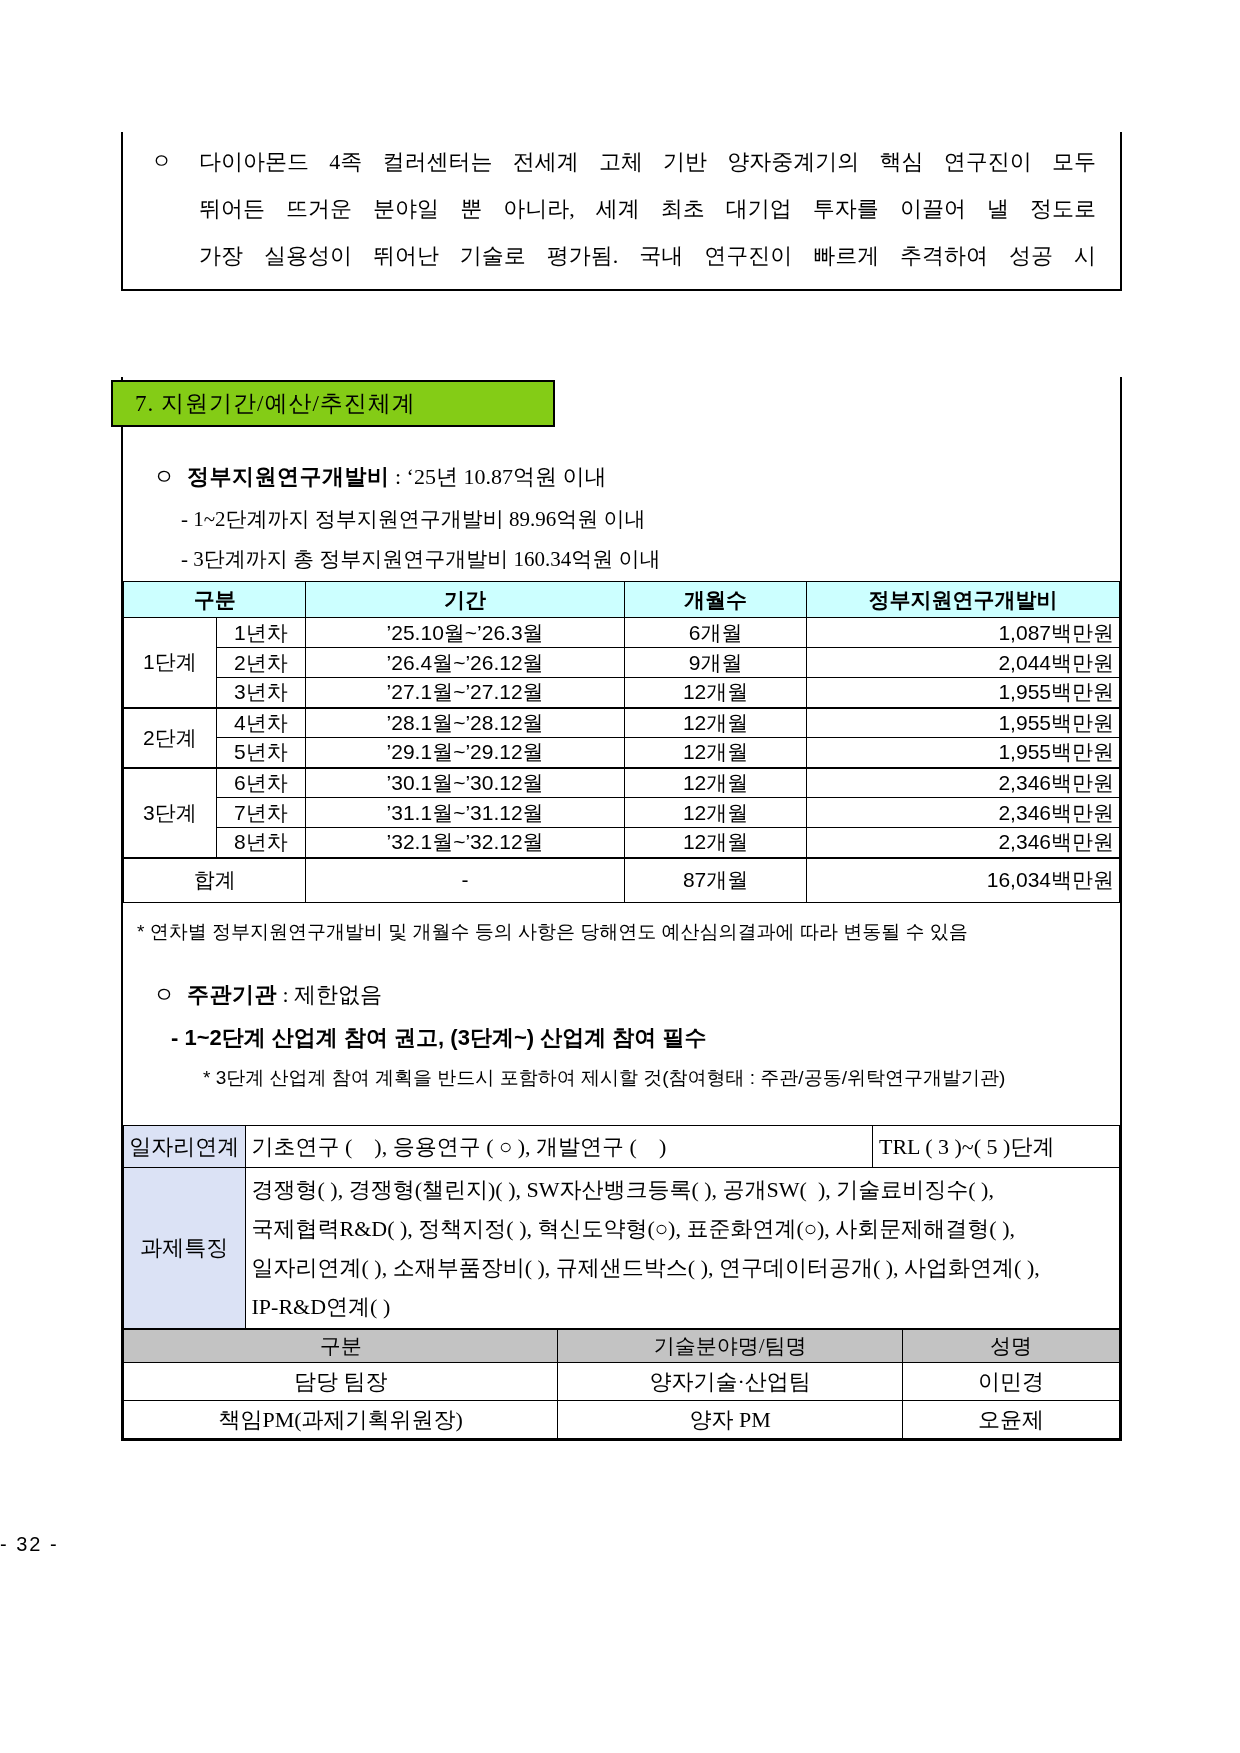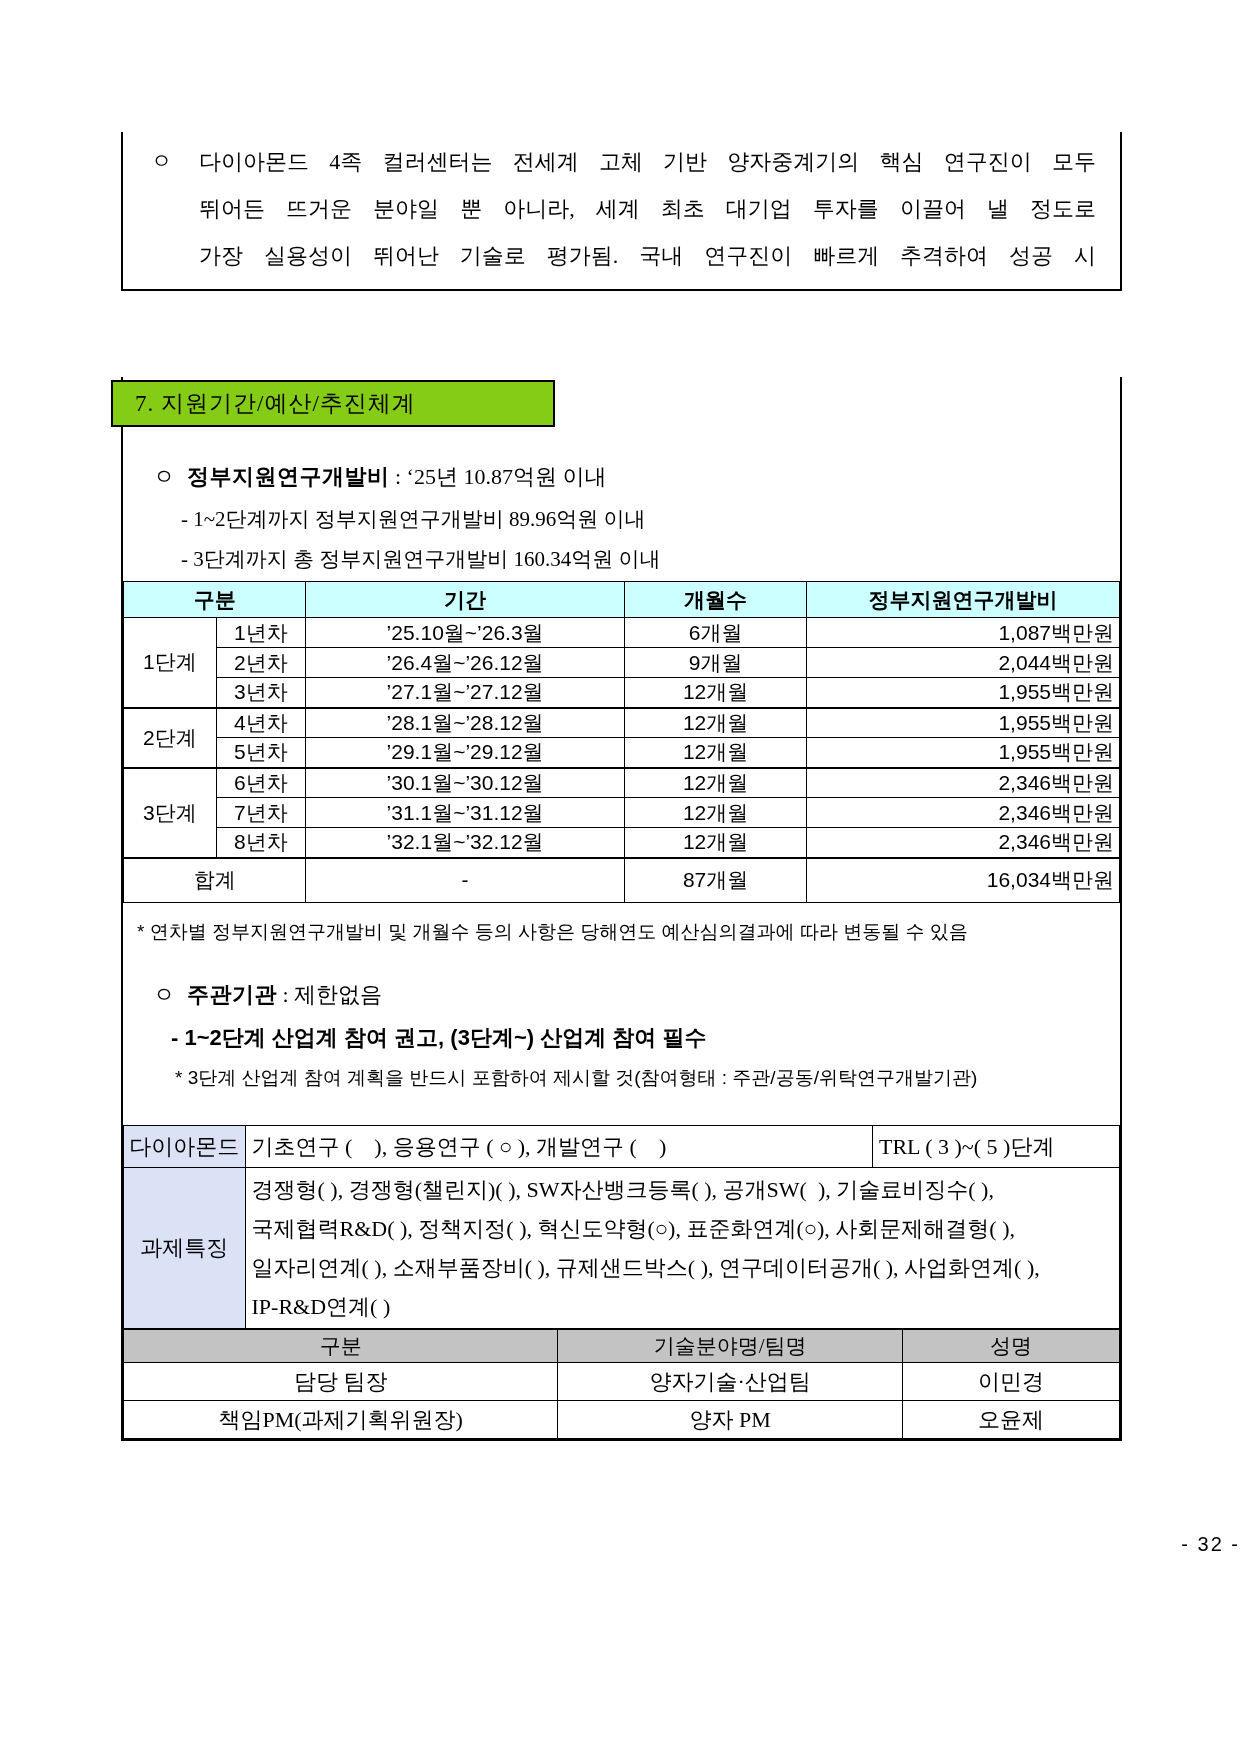--- a/index.html
+++ b/index.html
@@ -61,37 +61,37 @@
   .budget td.amount { text-align: right; padding-right: 5px; }
   .budget tr.group-start td { border-top: 2.5px solid #000; }
   .budget tr.total-row td { border-top: 2.5px solid #000; height: 45px; }
 
   .footnote { margin: 12px 6px 12px 14px; font-size: 19px; line-height: 34px;
               font-family: "Liberation Sans", "DejaVu Sans", sans-serif; }
 
   .b-host { margin-top: 24px; }
   .bold-dash { margin-left: 48px; font-size: 22px; line-height: 42px; font-weight: bold;
                font-family: "Liberation Sans", "DejaVu Sans", sans-serif; }
-  .note2 { margin-left: 52px; font-size: 19px; line-height: 38px;
+  .note2 { margin-left: 80px; font-size: 19px; line-height: 38px;
            font-family: "Liberation Sans", "DejaVu Sans", sans-serif; }
 
   
   .type-table { margin-top: 28px; }
   .type-table td { border: 1.5px solid #000; font-size: 22px; padding: 2px 6px; }
   .type-table td.lbl { background: #dbe2f5; text-align: center; padding: 0; }
   .type-table .row1 td { height: 42px; }
   .type-table td.pre { white-space: pre-wrap; }
   .feature-line { line-height: 39px; white-space: pre-wrap; }
 
   
   .pm-table td { border: 1.5px solid #000; font-size: 22px; text-align: center; }
   .pm-table tr.head td { background: #c3c3c3; height: 33px; font-size: 21px; }
   .pm-table tr.body td { height: 38px; }
 
-  .page-number { margin-top: 92px; text-align: right; font-size: 20px;
+  .page-number { margin-top: 92px; text-align: left; font-size: 20px;
                  font-family: "Liberation Sans", "DejaVu Sans", sans-serif; letter-spacing: 2px; }
 </style>
 </head>
 <body>
 
 <div class="top-box">
   <div class="intro">
     <span class="intro-bullet">ㅇ</span>
     <div class="intro-line">다이아몬드 4족 컬러센터는 전세계 고체 기반 양자중계기의 핵심 연구진이 모두</div>
     <div class="intro-line">뛰어든 뜨거운 분야일 뿐 아니라, 세계 최초 대기업 투자를 이끌어 낼 정도로</div>
@@ -197,21 +197,21 @@
   <div class="note2">* 3단계 산업계 참여 계획을 반드시 포함하여 제시할 것(참여형태 : 주관/공동/위탁연구개발기관)</div>
 
   <table class="type-table">
     <colgroup>
       <col style="width:12.2%">
         <col style="width:63.0%">
         <col style="width:24.8%">
     </colgroup>
     <tbody>
         <tr class="row1">
-      <td class="lbl">다이아몬드</td>
+      <td class="lbl">일자리연계</td>
       <td class="pre">기초연구 (    ), 응용연구 ( ○ ), 개발연구 (    )</td>
       <td class="pre">TRL ( 3 )~( 5 )단계</td>
     </tr>
     <tr>
       <td class="lbl">과제특징</td>
       <td colspan="2">
         <div class="feature-line">경쟁형( ), 경쟁형(챌린지)( ), SW자산뱅크등록( ), 공개SW(  ), 기술료비징수( ),</div>
         <div class="feature-line">국제협력R&amp;D( ), 정책지정( ), 혁신도약형(○), 표준화연계(○), 사회문제해결형( ),</div>
         <div class="feature-line">일자리연계( ), 소재부품장비( ), 규제샌드박스( ), 연구데이터공개( ), 사업화연계( ),</div>
         <div class="feature-line">IP-R&amp;D연계( )</div>

